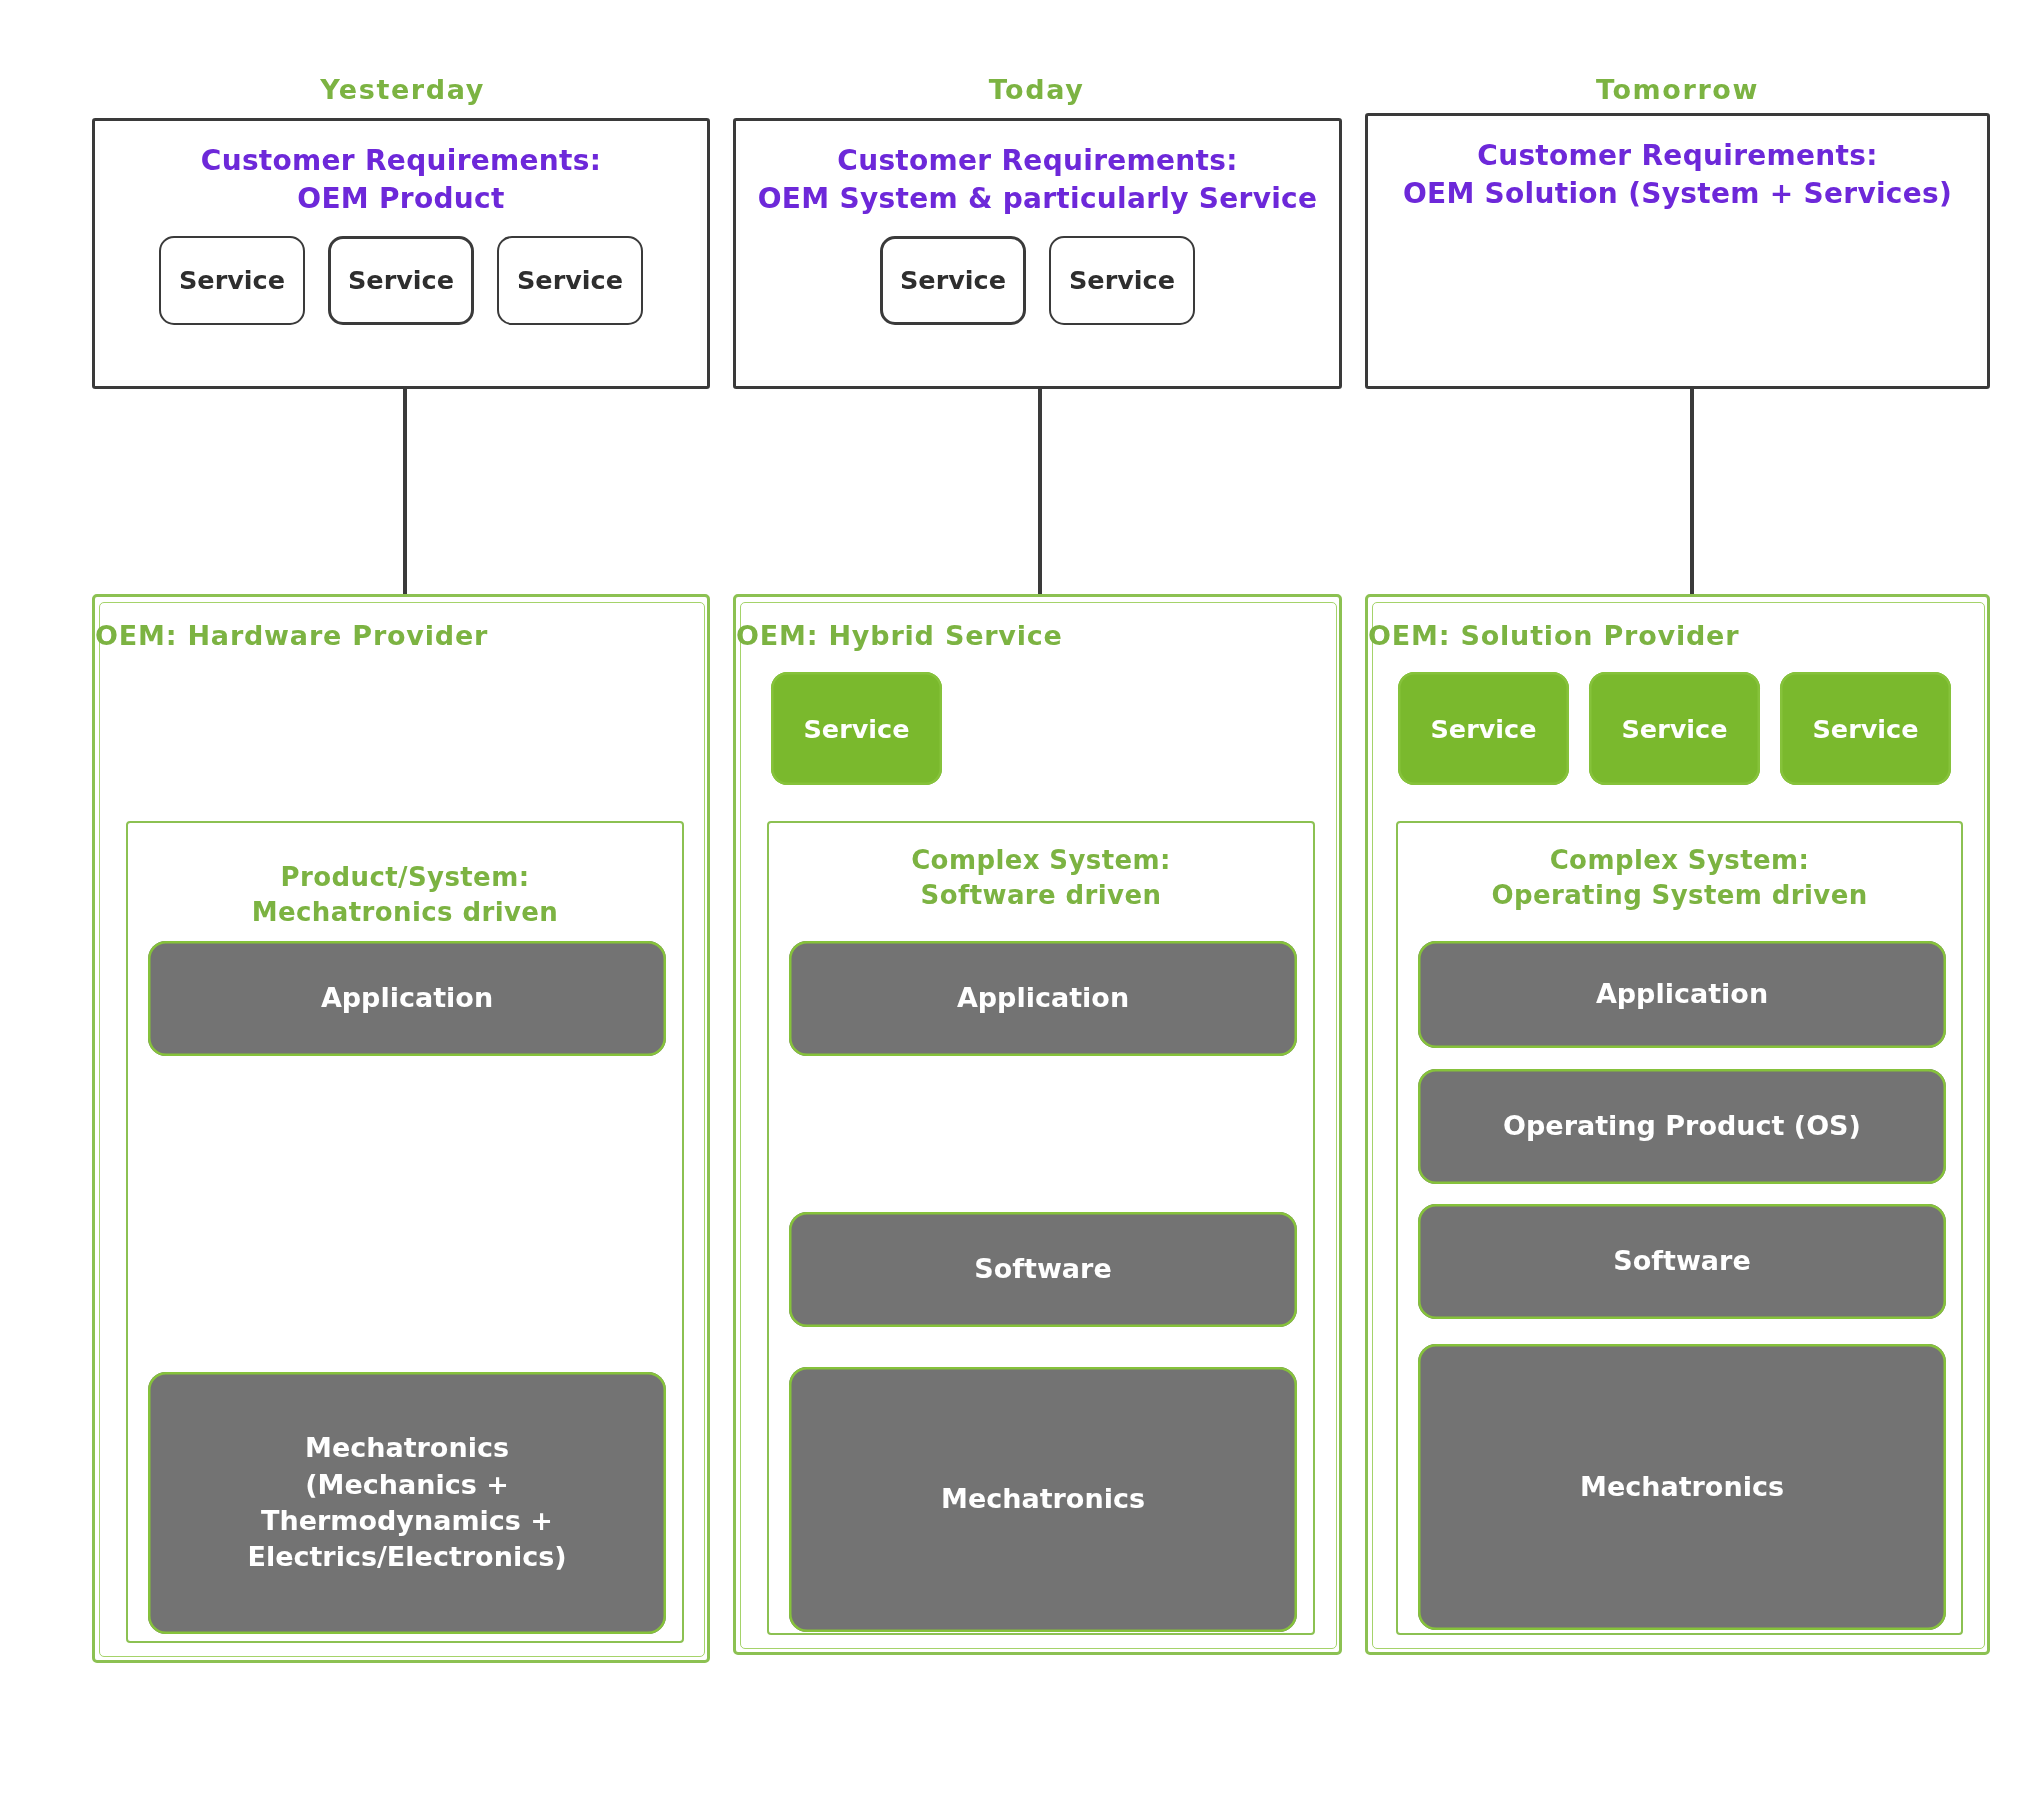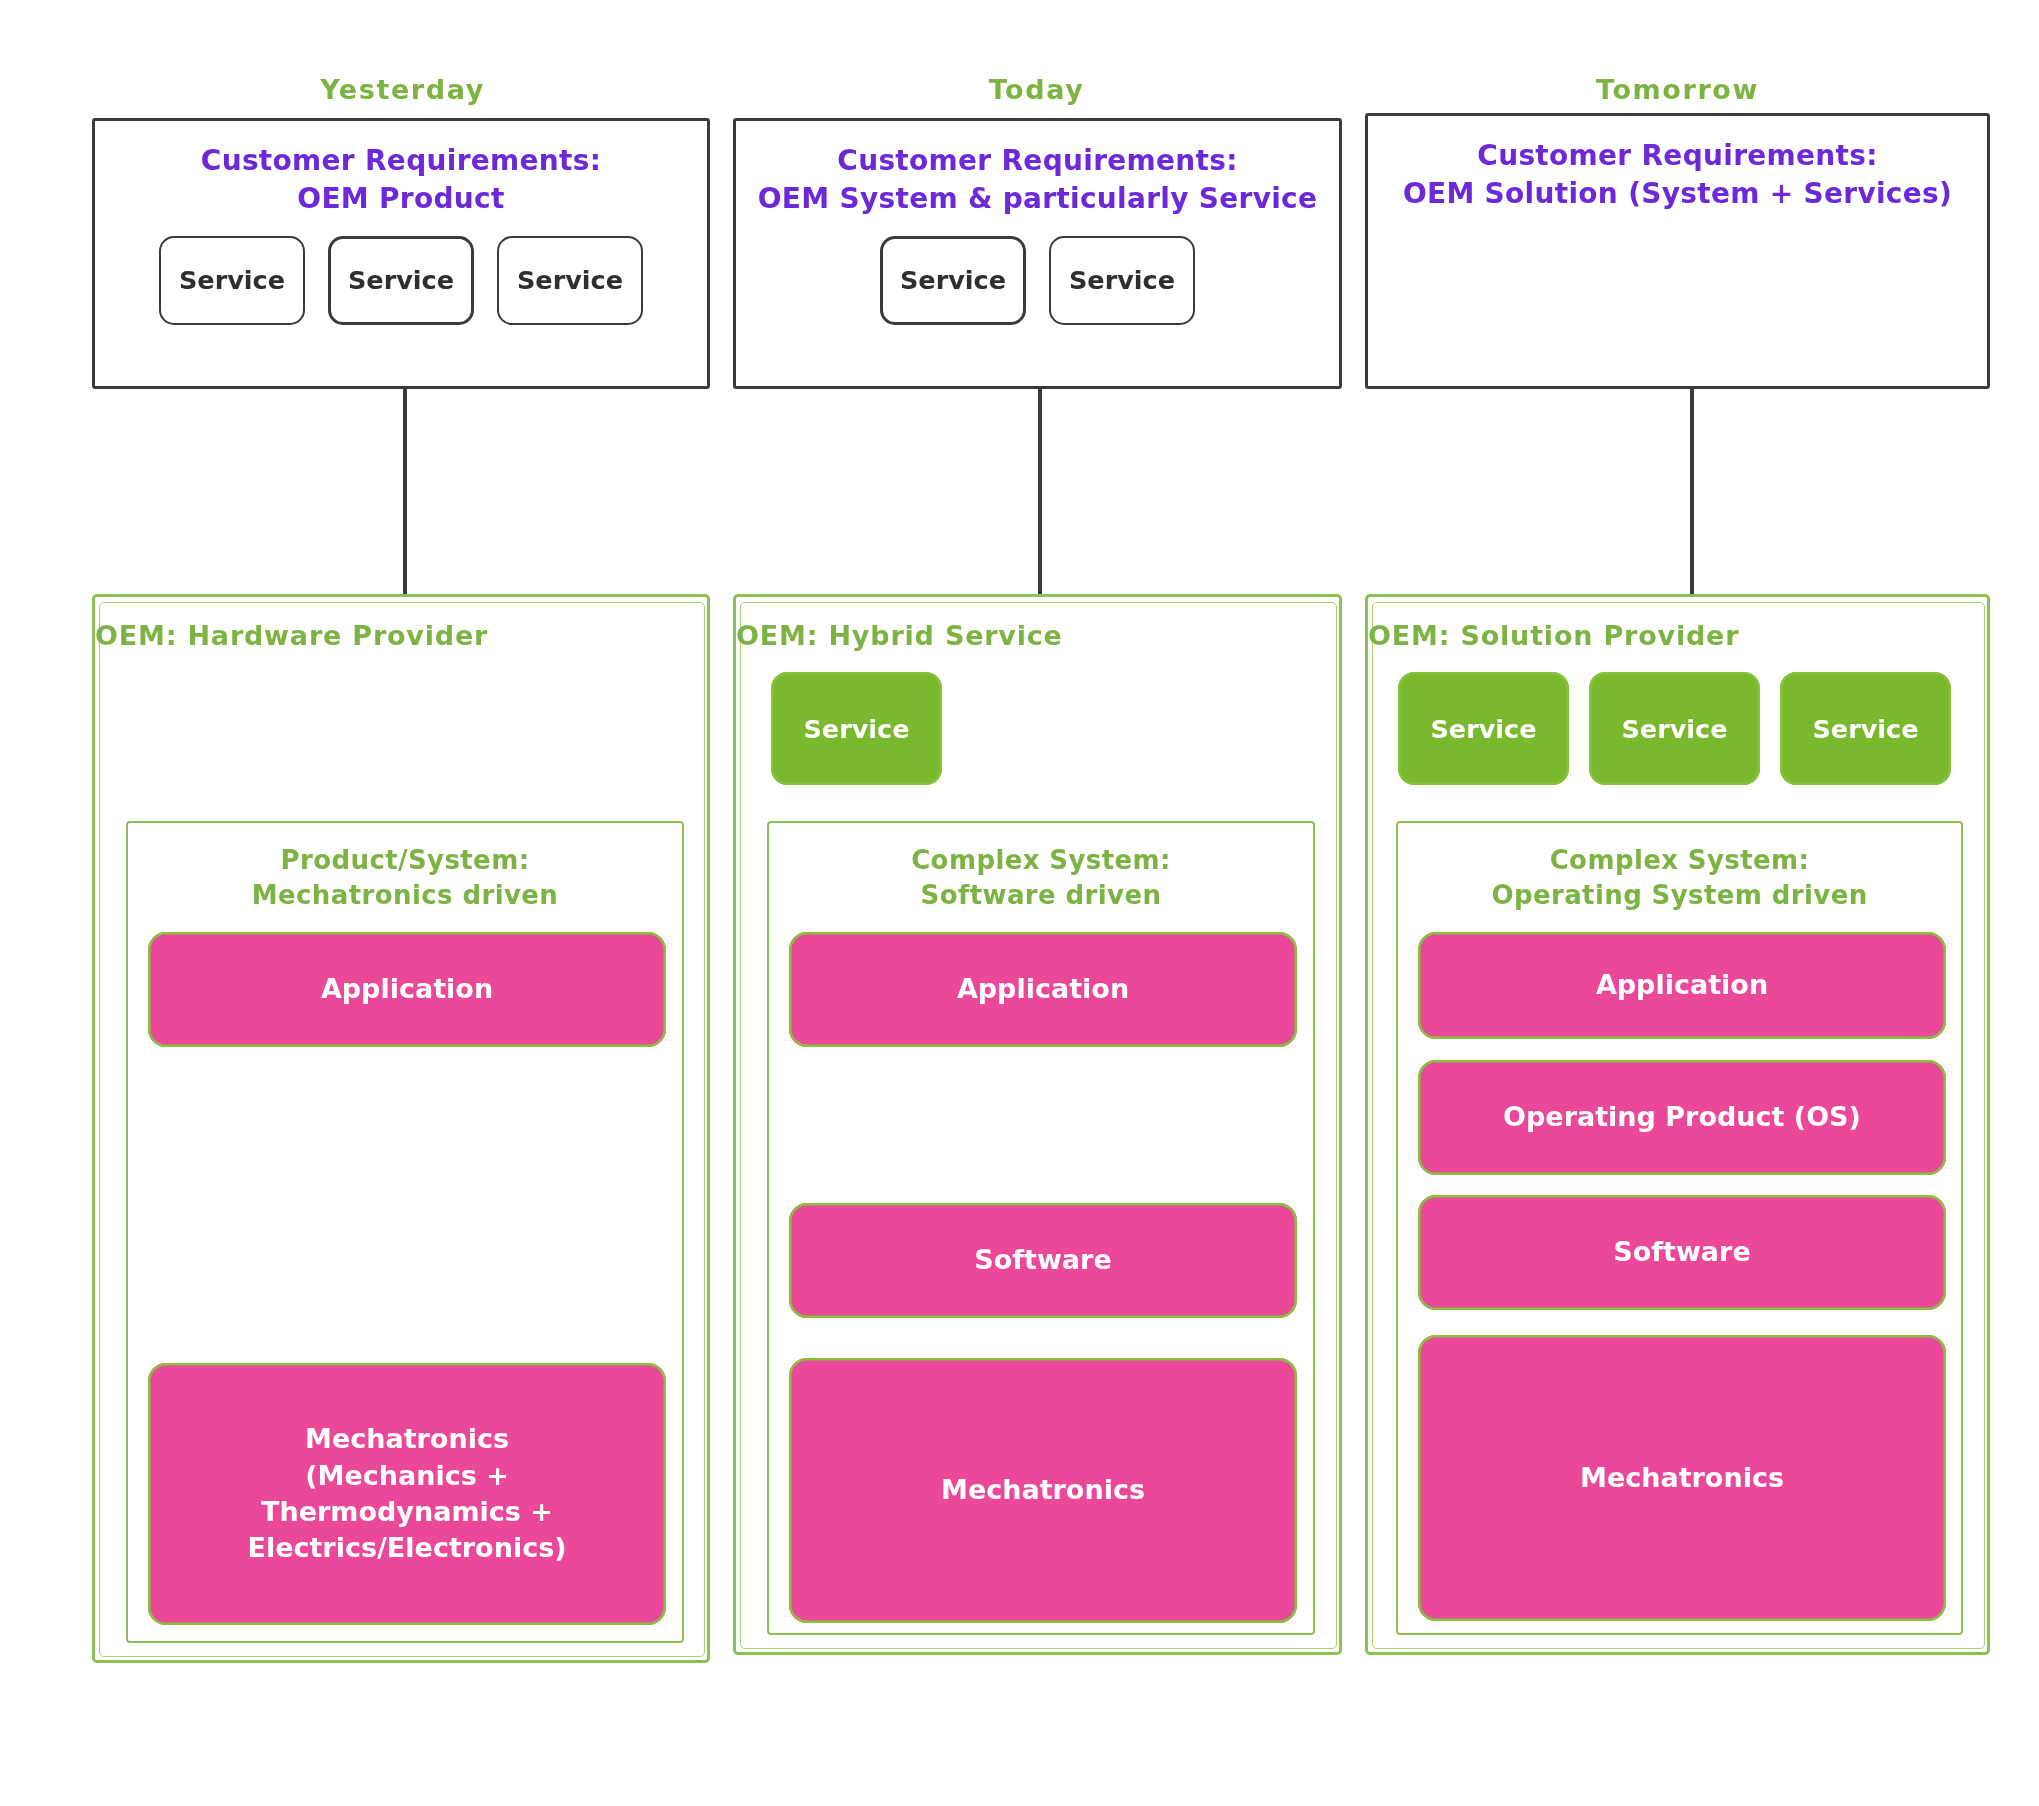--- a/index.html
+++ b/index.html
@@ -136,32 +136,33 @@
     text-align: center;
     color: #7cb342;
     font-size: 26px;
     line-height: 1.35;
     padding-top: 20px;
     letter-spacing: 0.4px;
   }
 
   .layer {
     position: absolute;
-    background: #ec4899;
+    background: #737373;
     border-radius: 18px;
     display: flex;
     align-items: center;
     justify-content: center;
     text-align: center;
     color: #ffffff;
     font-size: 27px;
     line-height: 1.35;
     box-shadow: inset 0 0 0 2.5px #86c23b;
     box-sizing: border-box;
     padding: 5px 10px;
+    margin-top: 9px;
   }
 </style>
 </head>
 <body>
 
 <div class="canvas">
 
   <div class="col-header" style="left:74px; top:74px; width:625px;">Yesterday</div>
   <div class="col-header" style="left:716px; top:74px; width:609px;">Today</div>
   <div class="col-header" style="left:1349px; top:74px; width:625px;">Tomorrow</div>
@@ -191,21 +192,21 @@
   </div>
 
   <div class="connector" style="left:387px; top:389px; height:206px;"></div>
   <div class="connector" style="left:1022px; top:389px; height:206px;"></div>
   <div class="connector" style="left:1674px; top:389px; height:206px;"></div>
 
   <div class="oem-panel" style="left:76px; top:594px; width:618px; height:1069px;">
     <div class="oem-title">OEM: Hardware Provider</div>
 
     <div class="sys-box" style="left:31px; top:224px; width:558px; height:822px;">
-      <div class="sys-title" style="white-space:pre-line;">Product/System:
+      <div class="sys-title" style="white-space:pre-line;margin-top:17px;">Product/System:
 Mechatronics driven</div>
 
       <div class="layer" style="left:20px; top:109px; width:518px; height:115px;">Application</div>
 
       <div class="layer" style="left:20px; top:540px; width:518px; height:262px; white-space:pre-line;">Mechatronics
 (Mechanics +
 Thermodynamics +
 Electrics/Electronics)</div>
     </div>
   </div>

